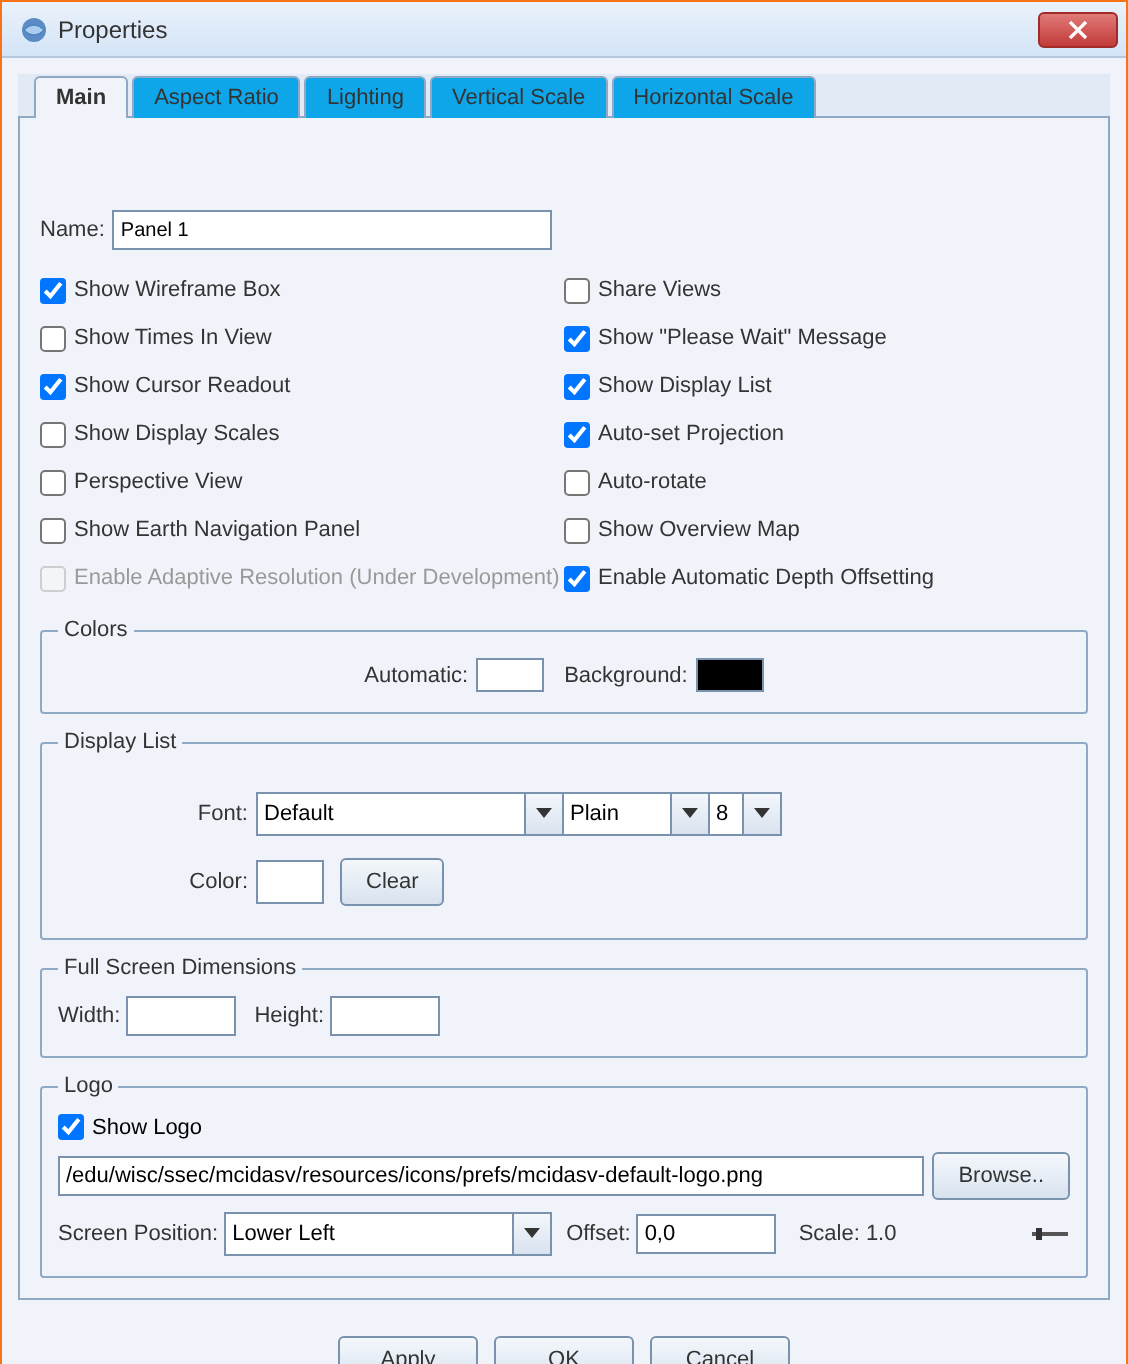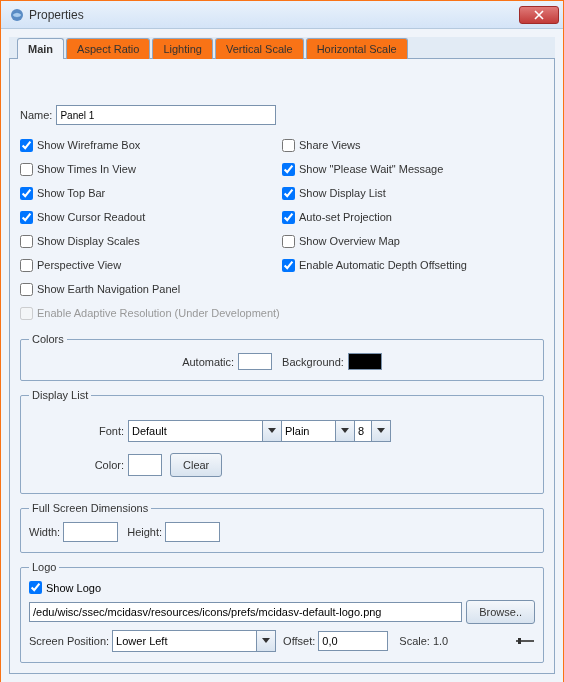--- a/index.html
+++ b/index.html
@@ -5,21 +5,21 @@
 * { box-sizing: border-box; margin: 0; padding: 0; }
 body { font-family: Arial, sans-serif; font-size: 11px; background: #fff; width: 564px; }
 .window { width: 564px; border: 1px solid #f97316; background: #f5f8fc; }
 .titlebar { height: 28px; background: linear-gradient(#eaf2fb, #d4e4f7); display: flex; align-items: center; padding: 0 4px; border-bottom: 1px solid #b5c9de; }
 .titlebar .ticon { width: 16px; height: 16px; margin: 0 4px; }
 .titlebar .title { flex: 1; color: #333; font-size: 12px; }
 .closebtn { width: 40px; height: 18px; background: linear-gradient(#e07a78, #c23b39); border-radius: 3px; display: flex; align-items: center; justify-content: center; border: 1px solid #a02b29; cursor: pointer; }
 .closebtn svg { width: 10px; height: 10px; }
 .content { padding: 8px; background: #f0f4fa; }
 .tabstrip { display: flex; border-bottom: 1px solid #8fa8c4; background: #e2ebf5; padding: 0 8px; }
-.tab { padding: 4px 10px; background: #f97316; border: 1px solid #8fa8c4; border-bottom: none; margin-right: 2px; border-radius: 3px 3px 0 0; color: #333; cursor: pointer; position: relative; top: 1px; }
+.tab { padding: 4px 10px; background: #0ea5e9; border: 1px solid #8fa8c4; border-bottom: none; margin-right: 2px; border-radius: 3px 3px 0 0; color: #333; cursor: pointer; position: relative; top: 1px; }
 .tab.active { background: #f0f4fa; font-weight: bold; z-index: 1; }
 .tabpanel { padding: 10px; border: 1px solid #8fa8c4; border-top: none; background: #f0f4fa; }
 .namerow { display: flex; align-items: center; margin-bottom: 8px; margin-top: 36px; }
 .namerow label { margin-right: 4px; color: #333; }
 .namerow input { width: 220px; height: 20px; border: 1px solid #7a92ad; background: #fff; padding: 0 3px; font-size: 10px; }
 .checks { display: flex; }
 .checkcol { flex: 1; }
 .checkrow { display: flex; align-items: center; height: 24px; }
 .checkrow input[type=checkbox] { width: 13px; height: 13px; margin: 0 4px 0 0; }
 .checkrow label { color: #333; }
@@ -85,24 +85,20 @@
             <div class="checkrow">
               <input type="checkbox" checked="" style="">
               <label>Show Wireframe Box</label>
             </div>
             <div class="checkrow">
               <input type="checkbox" style="">
               <label>Show Times In View</label>
             </div>
             <div class="checkrow">
               <input type="checkbox" checked="" style="">
-              <label>Show Top Bar</label>
-            </div>
-            <div class="checkrow">
-              <input type="checkbox" checked="" style="">
               <label>Show Cursor Readout</label>
             </div>
             <div class="checkrow">
               <input type="checkbox" style="">
               <label>Show Display Scales</label>
             </div>
             <div class="checkrow">
               <input type="checkbox" style="">
               <label>Perspective View</label>
             </div>
@@ -124,20 +120,24 @@
               <input type="checkbox" checked="" style="">
               <label>Show "Please Wait" Message</label>
             </div>
             <div class="checkrow">
               <input type="checkbox" checked="" style="">
               <label>Show Display List</label>
             </div>
             <div class="checkrow">
               <input type="checkbox" checked="" style="">
               <label>Auto-set Projection</label>
+            </div>
+            <div class="checkrow">
+              <input type="checkbox" style="">
+              <label>Auto-rotate</label>
             </div>
             <div class="checkrow">
               <input type="checkbox" style="">
               <label>Show Overview Map</label>
             </div>
             <div class="checkrow">
               <input type="checkbox" checked="" style="">
               <label>Enable Automatic Depth Offsetting</label>
             </div>
           </div>

